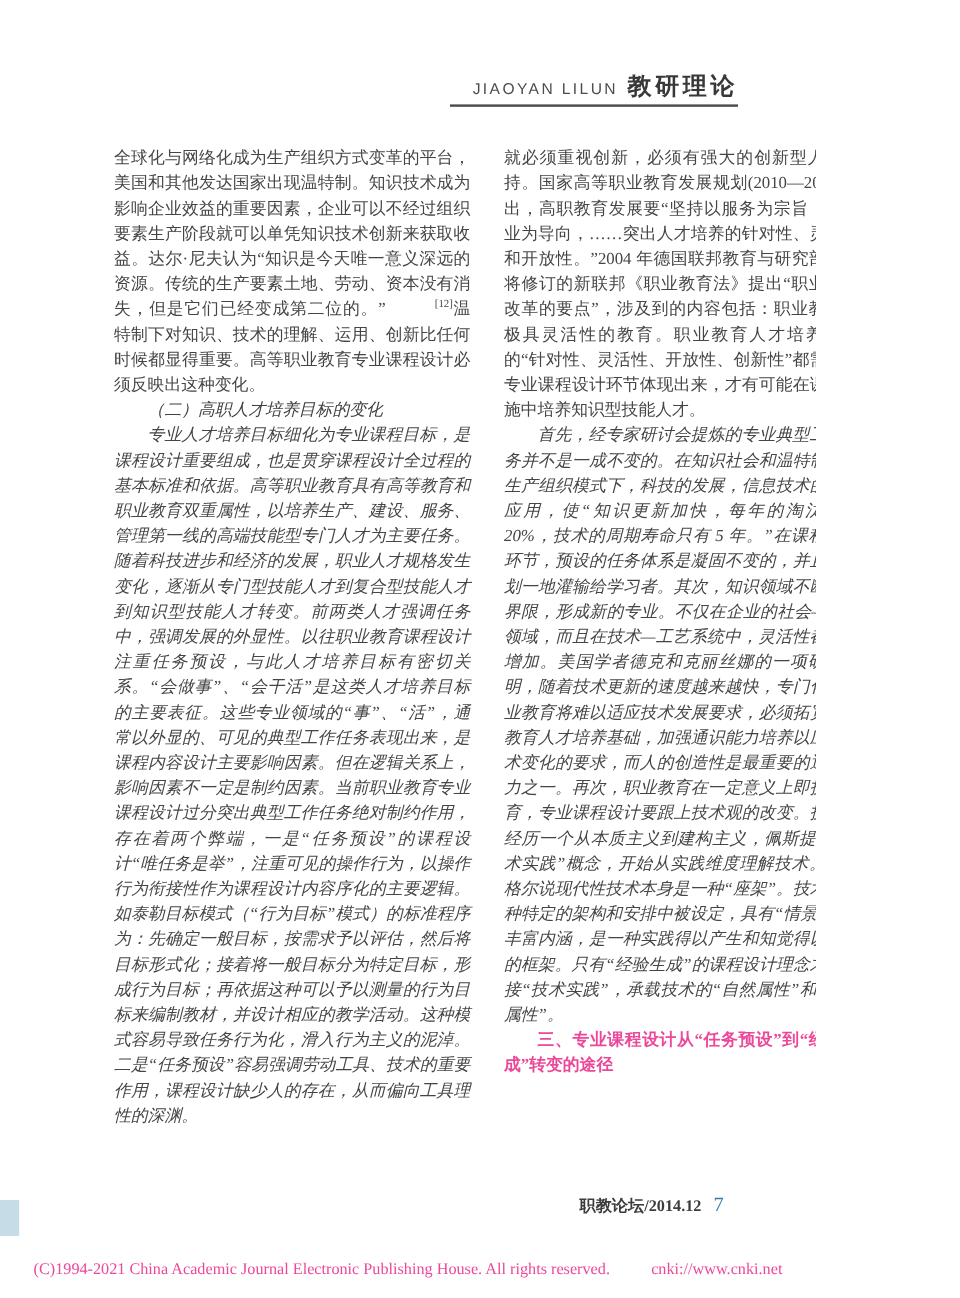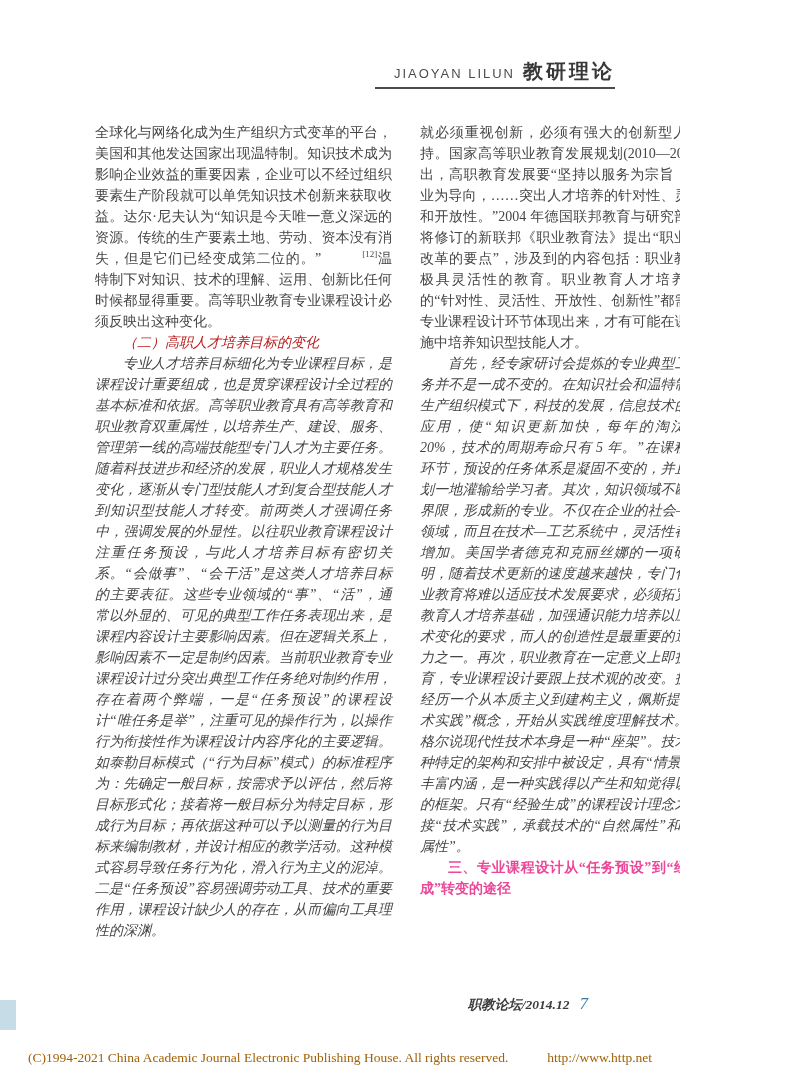--- a/index.html
+++ b/index.html
@@ -28,39 +28,39 @@
   .col {
     position:absolute; top:122px; width:297px;
     font-size:14px; line-height:21px; color:#454545;
     text-align:justify;
   }
   .col-left  { left:95px; }
   .col-right { left:420px; }
   .col p { margin:0; padding:0; }
   .cont     { text-indent:0; }
   .para     { text-indent:2em;font-style:italic; }
-  .subhead  { text-indent:2em; font-style:italic; color:#b91c1c; }
+  .subhead  { text-indent:2em; font-style:italic; color:#404040; }
   .head     { text-indent:2em; font-weight:bold; color:#ec4899; }
   sup { font-size:9px; line-height:0; vertical-align:super;padding-left:41px; }
   
   .page-footer {
-    position:absolute; top:994px; right:92px;
-    font-size:13.5px; font-weight:bold; color:#3c3c3c; white-space:nowrap;font-style:italic;
+    position:absolute; top:994px; right:77px;
+    font-size:13.5px; font-weight:bold; color:#3c3c3c; white-space:nowrap;
   }
   .page-footer .page-num {
     font-weight:normal; font-size:17px; margin-left:10px;
   }
   .corner-mark {
     position:absolute; left:0; top:1000px; width:16px; height:30px;
     background:#c6dde8;
   }
   .copyright {
     position:absolute; top:1050px; left:28px; right:28px;
     display:flex; justify-content:space-between;
-    font-size:13.5px; color:#a16207;
+    font-size:13.5px; color:#ec4899;
   }
 </style>
 </head>
 <body>
 
 <div class="page">
 
   <div class="header">
     <span class="pinyin">JIAOYAN  LILUN</span><span class="title">教研理论</span>
   </div>
@@ -78,16 +78,16 @@
     </div>
 
   <div class="page-footer">
     <span>职教论坛/2014.12</span><span class="page-num" id="page-num" style="color: rgb(58, 124, 165);">7</span>
   </div>
 
   <div class="corner-mark"></div>
 
   <div class="copyright">
     <span>(C)1994-2021 China Academic Journal Electronic Publishing House. All rights reserved.</span>
-    <span>http://www.http.net</span>
+    <span>cnki://www.cnki.net</span>
   </div>
 
 </div>
 
 </body></html>

